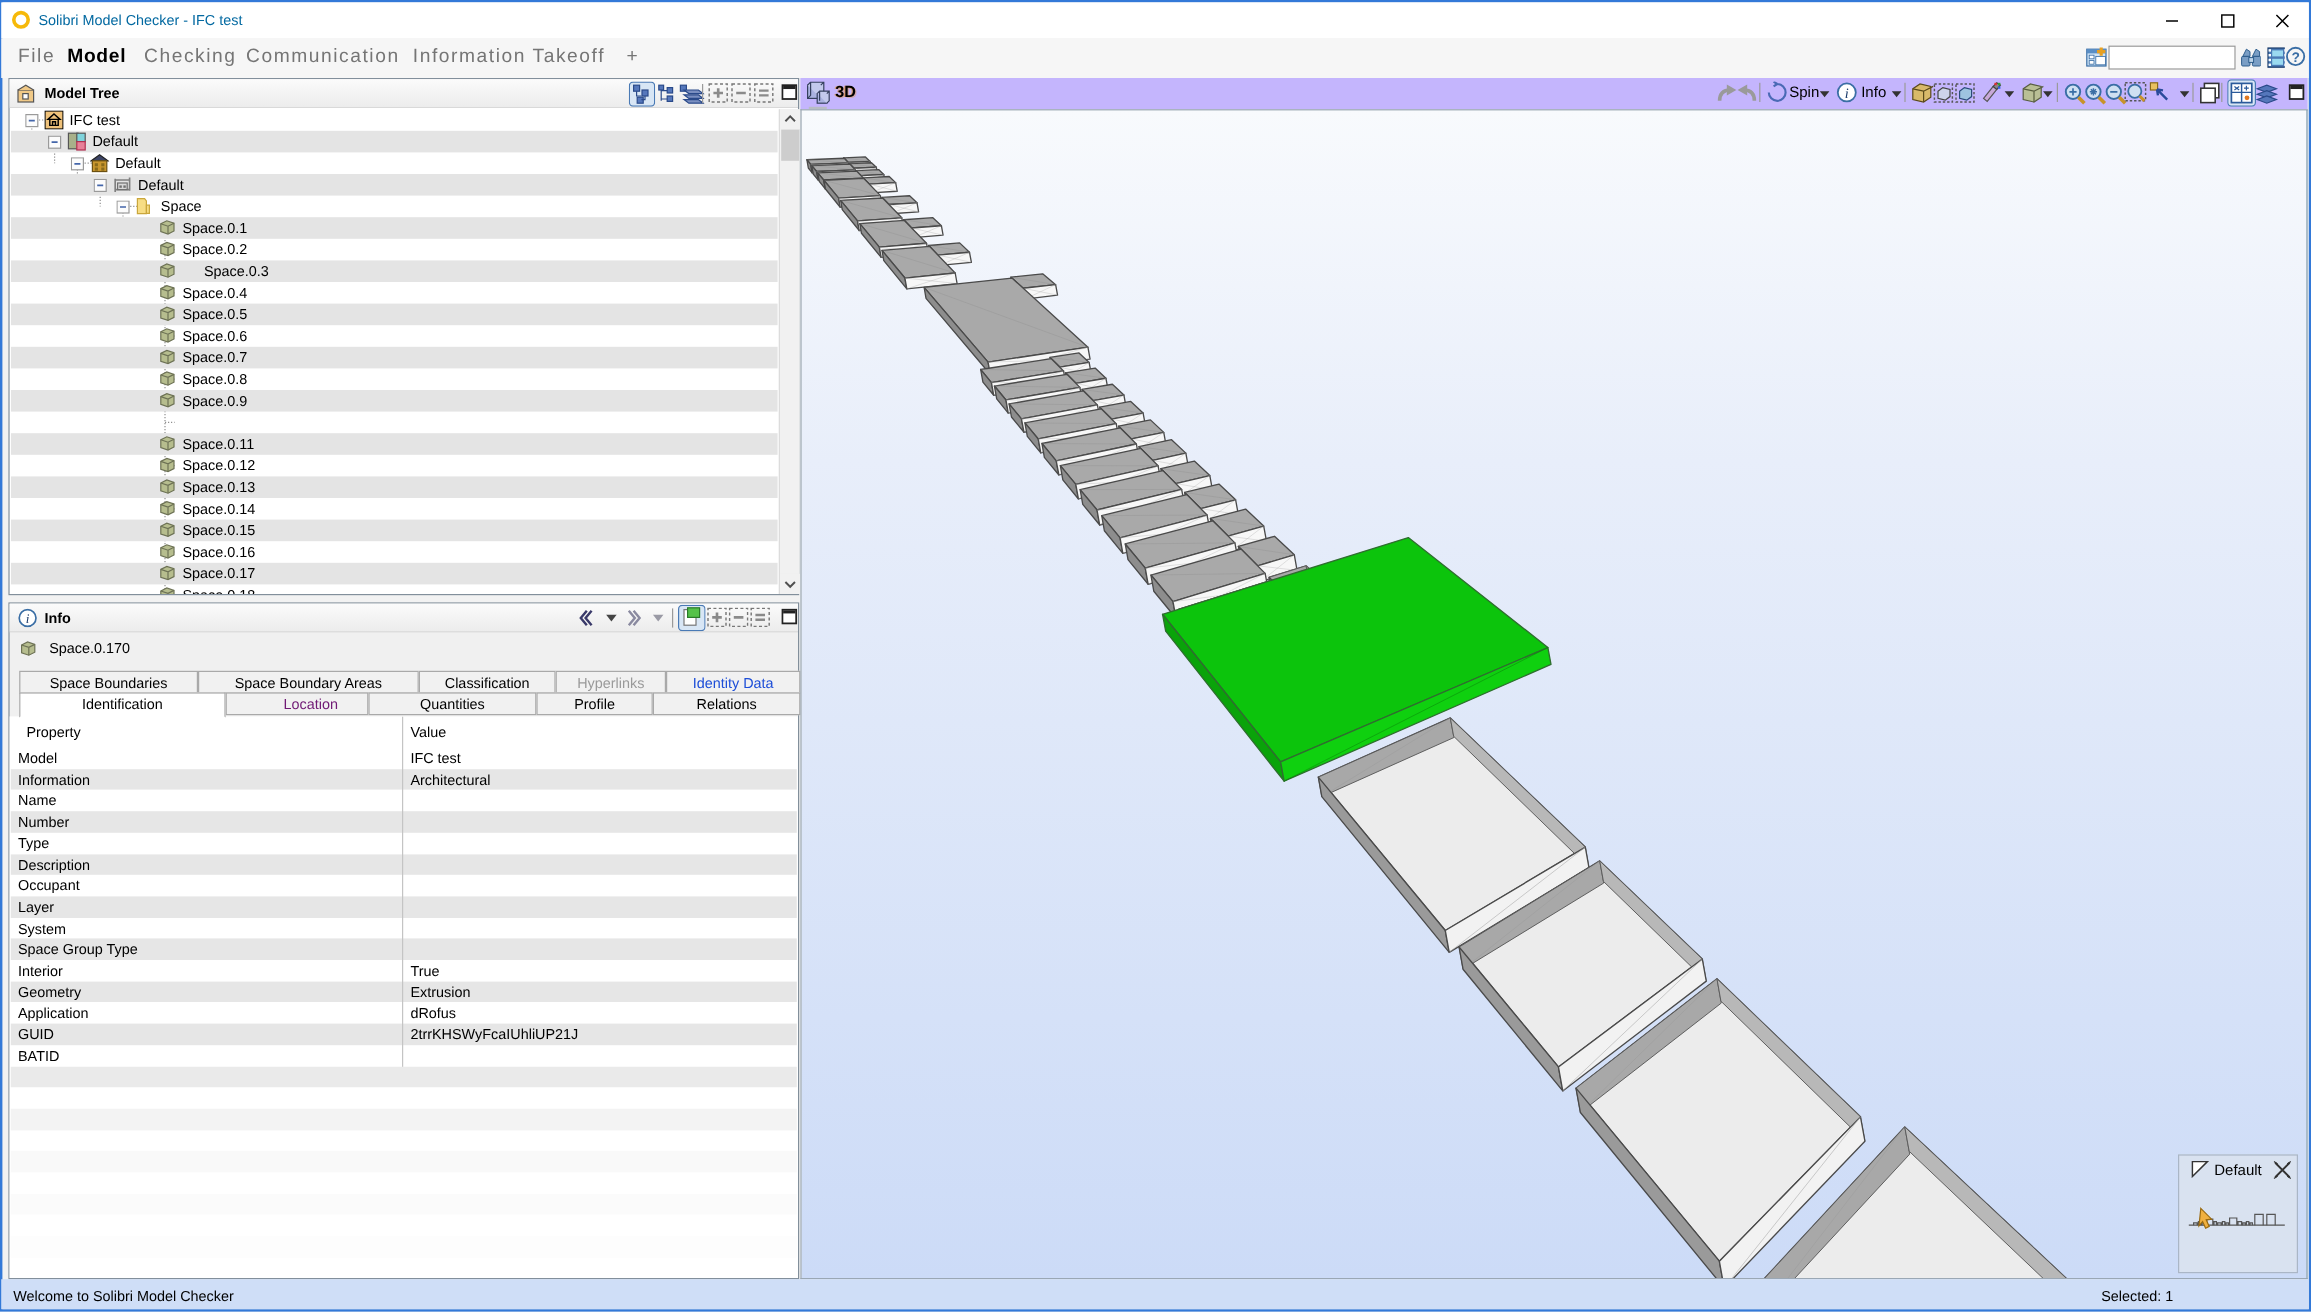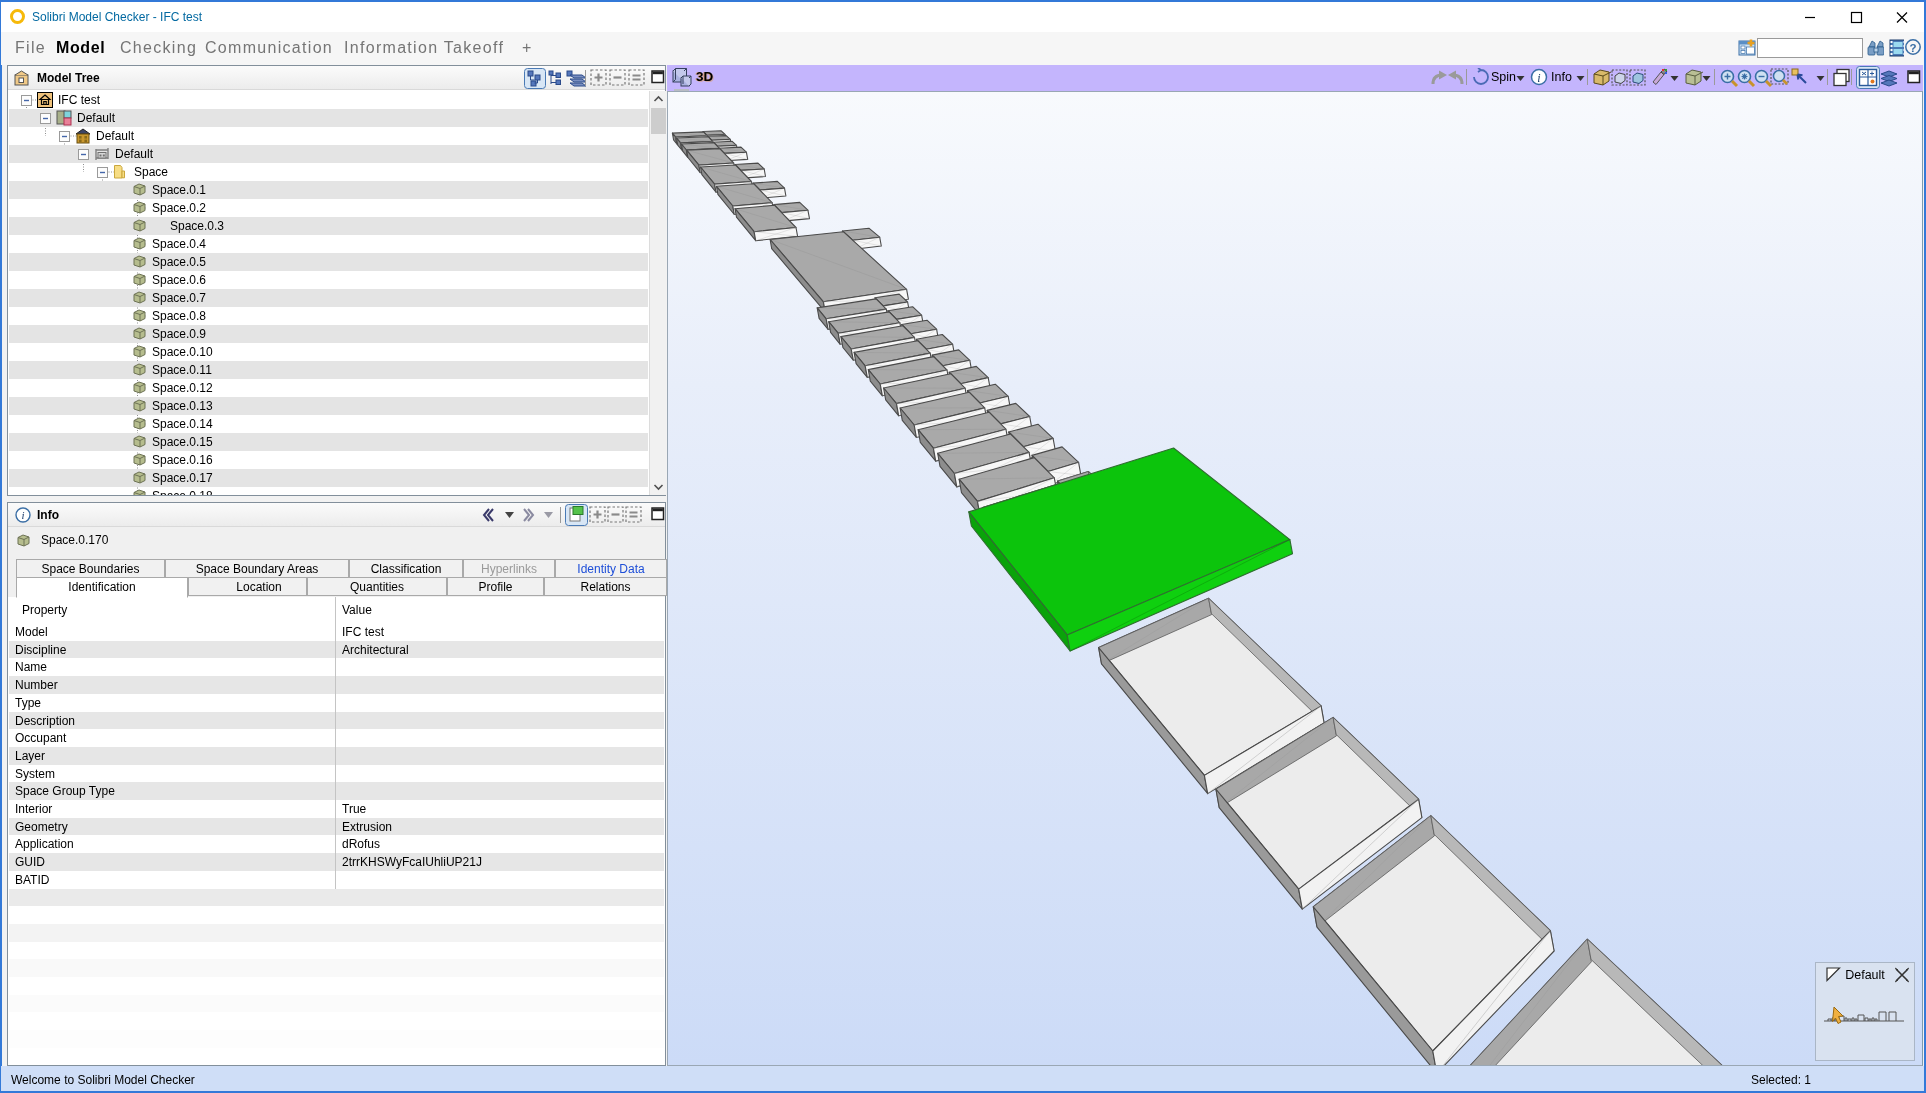--- a/index.html
+++ b/index.html
@@ -296,27 +296,20 @@
         </svg>
         <span class="tlabel" style="left:143px">Space.0.8</span>
       </div>
 <div class="trow g" style="top:234px">
         <svg class="abs" style="left:123px;top:1px" width="15" height="15">
           <path d="M2 4.5 L7 2 L13 4 L13 10.5 L8 13 L2 11 Z" fill="#b6bd8e" stroke="#6d7255"></path>
           <path d="M2 4.5 L8 6.5 L13 4 M8 6.5 L8 13" fill="none" stroke="#6d7255"></path>
         </svg>
         <span class="tlabel" style="left:143px">Space.0.9</span>
       </div>
-<div class="trow " style="top:252px">
-        <svg class="abs" style="left:123px;top:1px" width="15" height="15">
-          <path d="M2 4.5 L7 2 L13 4 L13 10.5 L8 13 L2 11 Z" fill="#b6bd8e" stroke="#6d7255"></path>
-          <path d="M2 4.5 L8 6.5 L13 4 M8 6.5 L8 13" fill="none" stroke="#6d7255"></path>
-        </svg>
-        <span class="tlabel" style="left:143px">Space.0.10</span>
-      </div>
 <div class="trow g" style="top:270px">
         <svg class="abs" style="left:123px;top:1px" width="15" height="15">
           <path d="M2 4.5 L7 2 L13 4 L13 10.5 L8 13 L2 11 Z" fill="#b6bd8e" stroke="#6d7255"></path>
           <path d="M2 4.5 L8 6.5 L13 4 M8 6.5 L8 13" fill="none" stroke="#6d7255"></path>
         </svg>
         <span class="tlabel" style="left:143px">Space.0.11</span>
       </div>
 <div class="trow " style="top:288px">
         <svg class="abs" style="left:123px;top:1px" width="15" height="15">
           <path d="M2 4.5 L7 2 L13 4 L13 10.5 L8 13 L2 11 Z" fill="#b6bd8e" stroke="#6d7255"></path>
@@ -427,35 +420,35 @@
         <path d="M2 4.5 L7 2 L13 4 L13 10.5 L8 13 L2 11 Z" fill="#b6bd8e" stroke="#6d7255"></path>
         <path d="M2 4.5 L8 6.5 L13 4 M8 6.5 L8 13" fill="none" stroke="#6d7255"></path>
       </svg></div>
   <div style="position:absolute;left:33px;top:30px;font-size:12px">Space.0.170</div>
   <div class="tab" style="left:8px;top:56px;width:149px;color:#000"><span>Space Boundaries</span></div>
     <div class="tab" style="left:157px;top:56px;width:184px;color:#000"><span>Space Boundary Areas</span></div>
     <div class="tab" style="left:341px;top:56px;width:114px;color:#000"><span>Classification</span></div>
     <div class="tab" style="left:455px;top:56px;width:92px;color:#9a9a9a"><span>Hyperlinks</span></div>
     <div class="tab" style="left:547px;top:56px;width:112px;color:#1d4ed8"><span>Identity Data</span></div>
     <div class="tab" style="left:8px;top:74px;width:172px;color:#000;background:#fff;border-bottom:1px solid #fff;z-index:3;height:21px;"><span>Identification</span></div>
-    <div class="tab" style="left:180px;top:74px;width:119px;color:#000000;background:#f1f1f1;padding-left:23px;"><span>Location</span></div>
+    <div class="tab" style="left:180px;top:74px;width:119px;color:#701a75;background:#f1f1f1;padding-left:23px;"><span>Location</span></div>
     <div class="tab" style="left:299px;top:74px;width:140px;color:#000;background:#f1f1f1;"><span>Quantities</span></div>
     <div class="tab" style="left:439px;top:74px;width:97px;color:#000;background:#f1f1f1;"><span>Profile</span></div>
     <div class="tab" style="left:536px;top:74px;width:123px;color:#000;background:#f1f1f1;"><span>Relations</span></div>
   <div class="abs" style="left:0;top:94px;width:657px;height:468px;overflow:hidden;background:#fff">
       <div class="abs" style="left:1px;top:0;width:655px;height:26px;font-size:12px">
         <span class="abs" style="left:13px;top:6px">Property</span>
         <span class="abs" style="left:333px;top:6px">Value</span>
       </div>
       <div class="irow " style="top:26.0px">
         <span class="ilabel">Model</span>
         <span class="ivalue">IFC test</span>
       </div>
       <div class="irow g" style="top:43.7px">
-        <span class="ilabel">Discipline</span>
+        <span class="ilabel">Information</span>
         <span class="ivalue">Architectural</span>
       </div>
       <div class="irow " style="top:61.4px">
         <span class="ilabel">Name</span>
         <span class="ivalue"></span>
       </div>
       <div class="irow g" style="top:79.1px">
         <span class="ilabel">Number</span>
         <span class="ivalue"></span>
       </div>

